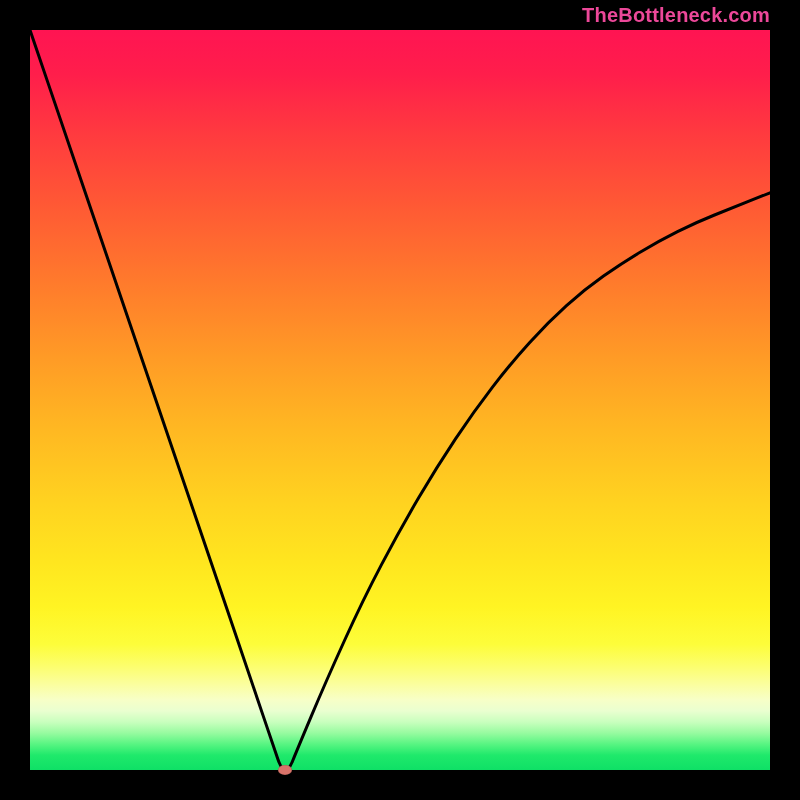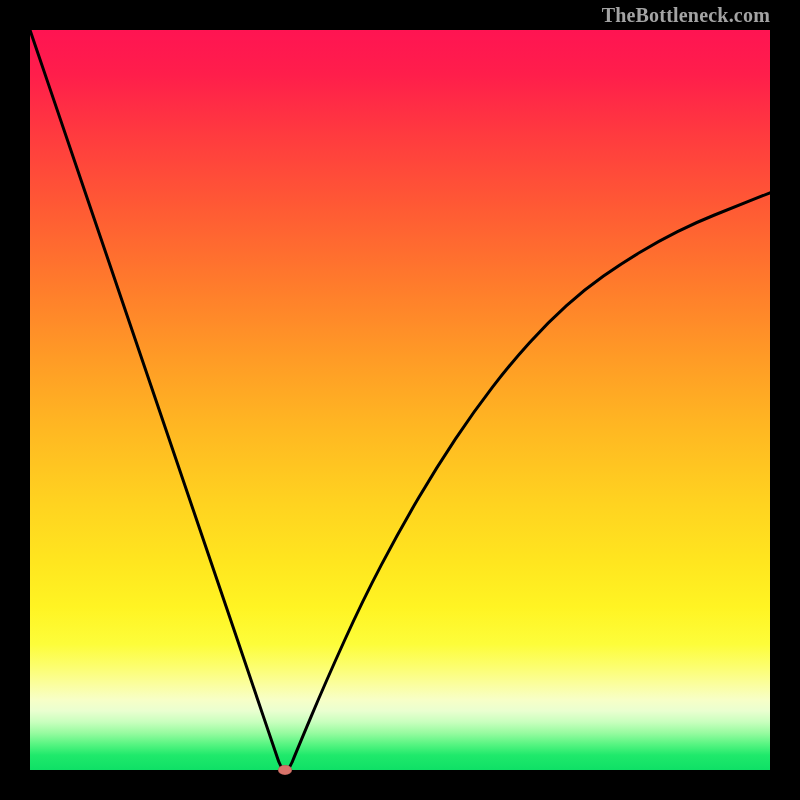--- a/index.html
+++ b/index.html
@@ -50,24 +50,24 @@
     position: absolute;
     left: 0;
     top: 0;
     width: 740px;
     height: 740px;
   }
   .watermark {
     position: absolute;
     top: 4px;
     right: 30px;
-    font-family: Liberation Serif, serif;
+    font-family: Liberation Sans, sans-serif;
     font-size: 20px;
     font-weight: 600;
-    color: #a3a3a3;
+    color: #ec4899;
     letter-spacing: 0.2px;
   }
   .dot {
     position: absolute;
     width: 14px;
     height: 10px;
     border-radius: 50%;
     background: #d9736a;
     box-shadow: 0 0 0 0.5px rgba(0,0,0,0.2) inset;
   }

